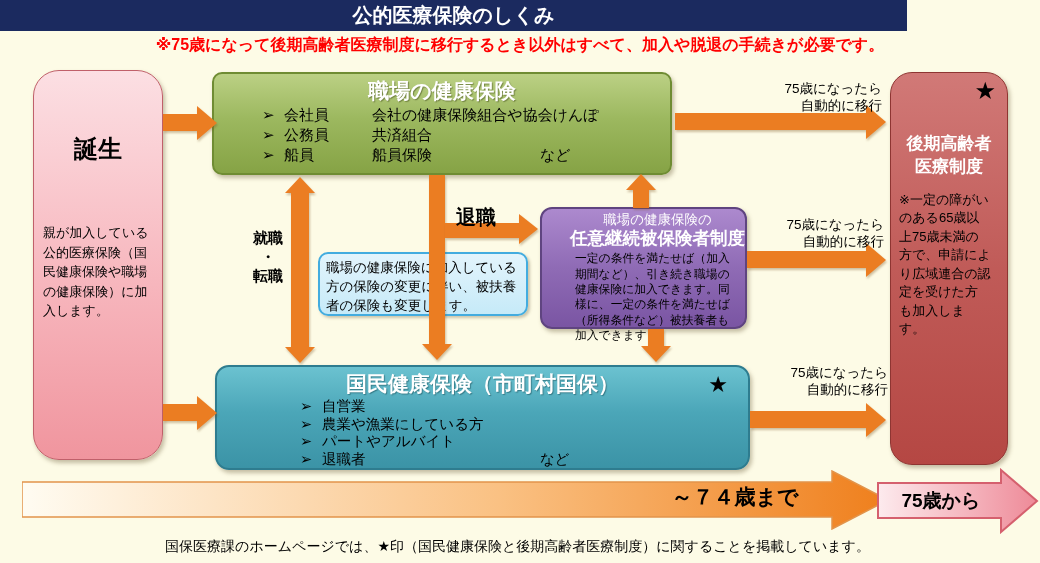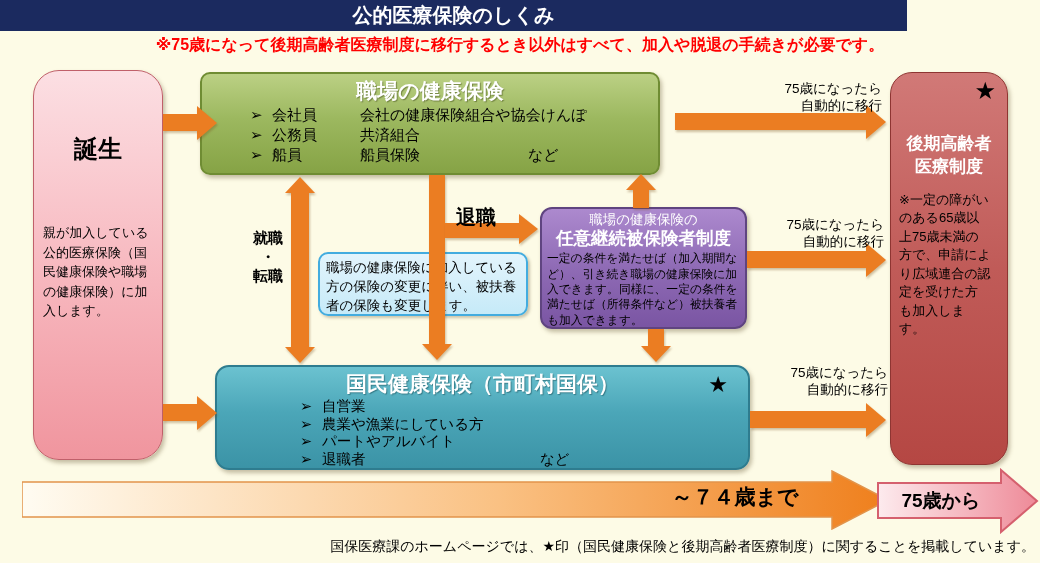--- a/index.html
+++ b/index.html
@@ -12,30 +12,30 @@
   .warning{position:absolute;left:0;top:35px;width:1040px;text-align:center;color:#FF0000;font-weight:bold;font-size:16px;}
 
   
   .rbox{position:absolute;box-sizing:border-box;box-shadow:2px 3px 4px rgba(110,95,60,.4);}
 
   .birth{left:33px;top:70px;width:130px;height:390px;border-radius:26px;
     background:linear-gradient(#FCDFE3 0%,#F7B6BD 55%,#F0959E 100%);border:1px solid #C0606A;}
   .birth .bt{margin-top:62px;text-align:center;font-size:24px;font-weight:bold;color:#000;}
   .birth .bb{margin:58px 9px 0 9px;font-size:13px;line-height:1.5;color:#000;}
 
-  .work{left:200px;top:72px;width:460px;height:103px;border-radius:10px;
+  .work{left:212px;top:72px;width:460px;height:103px;border-radius:10px;
     background:linear-gradient(#BBD084 0%,#9CB85F 45%,#86A345 100%);border:2px solid #6F8C33;}
   .work .wt{margin-top:3px;text-align:center;color:#fff;font-weight:bold;font-size:21px;text-shadow:1px 1px 1px rgba(60,70,20,.5);}
   .wrow{display:flex;margin-left:48px;font-size:15px;line-height:20px;color:#000;}
   .wrow .bl{width:22px;}
   .wrow .who{width:88px;}
   .wrow .plan{width:168px;}
 
   .vol{left:540px;top:207px;width:207px;height:122px;border-radius:12px;
-    background:linear-gradient(#AC89CE 0%,#8F6BB5 50%,#7A55A3 100%);border:2px solid #5F4480;}
+    background:linear-gradient(#AC89CE 0%,#8F6BB5 50%,#7A55A3 100%);border:2px solid #5F4480;padding-left:28px;}
   .vol .v1{margin-top:3px;text-align:center;color:#fff;font-size:13.5px;line-height:1.2;}
   .vol .v2{text-align:center;color:#fff;font-weight:bold;font-size:17.5px;line-height:1.15;}
   .vol .vb{margin:3px 5px 0 5px;color:#000;font-size:11.8px;line-height:1.3;}
 
   .callout{left:318px;top:252px;width:210px;height:64px;border-radius:10px;
     background:linear-gradient(#E3F4FC 0%,#C6EAF8 100%);border:2px solid #43ACDF;
     font-size:13.5px;line-height:1.42;color:#000;padding:4px 6px;box-shadow:2px 2px 3px rgba(110,95,60,.35);}
 
   .koku{left:215px;top:365px;width:535px;height:105px;border-radius:14px;
     background:linear-gradient(#6BC2D0 0%,#4BA6B8 45%,#3B93A6 100%);border:2px solid #2E7C8F;}
@@ -60,21 +60,21 @@
 
   
   .arr{position:absolute;filter:drop-shadow(1px 2px 1px rgba(120,80,30,.35));}
   .shaft{position:absolute;background:#EB7D22;}
   .head{position:absolute;width:0;height:0;}
   .head.r{border-top:17px solid transparent;border-bottom:17px solid transparent;border-left:20px solid #EB7D22;}
   .head.u{border-left:15px solid transparent;border-right:15px solid transparent;border-bottom:16px solid #EB7D22;}
   .head.d{border-left:15px solid transparent;border-right:15px solid transparent;border-top:16px solid #EB7D22;}
 
   .tl-text{position:absolute;color:#000;font-weight:bold;}
-  .footer{position:absolute;left:0;top:538px;width:1035px;text-align:right;font-size:14px;color:#000;}
+  .footer{position:absolute;left:0;top:538px;width:1035px;text-align:center;font-size:14px;color:#000;}
 </style>
 </head>
 <body>
 
 <div id="stage">
 
   <div class="titlebar">
     <div class="t">公的医療保険のしくみ</div>
   </div>
   <div class="warning">※75歳になって後期高齢者医療制度に移行するとき以外はすべて、加入や脱退の手続きが必要です。</div>

